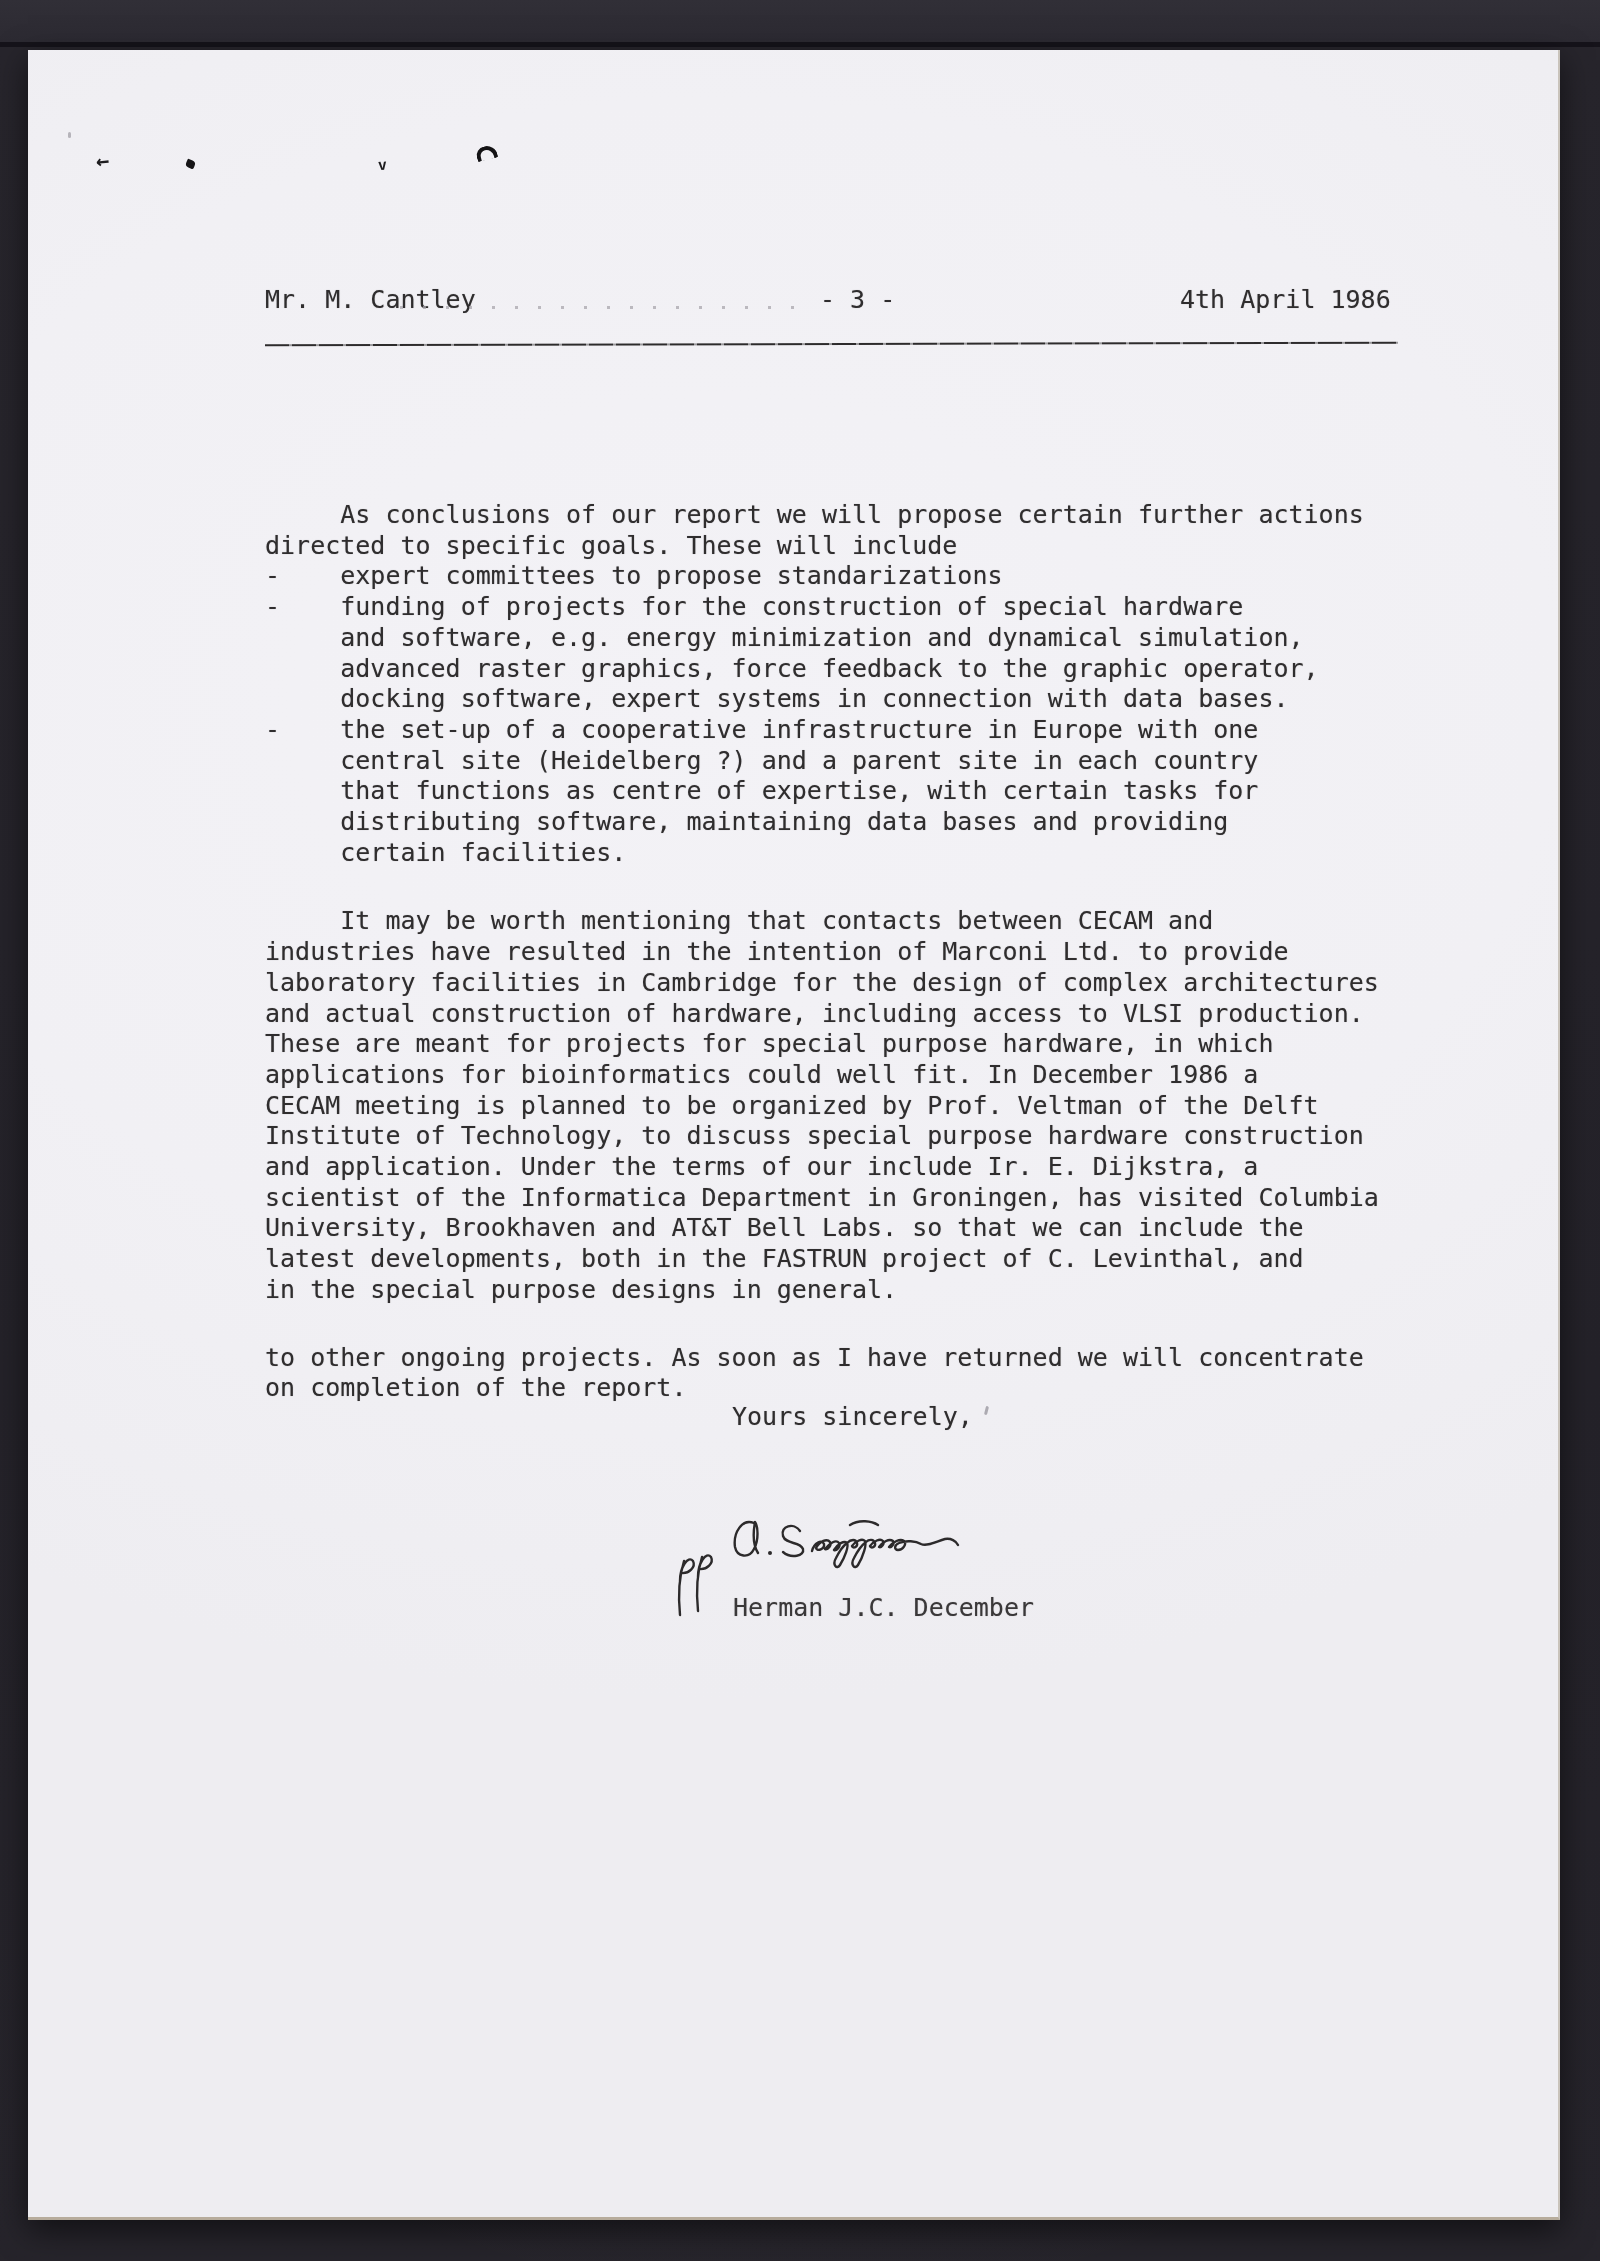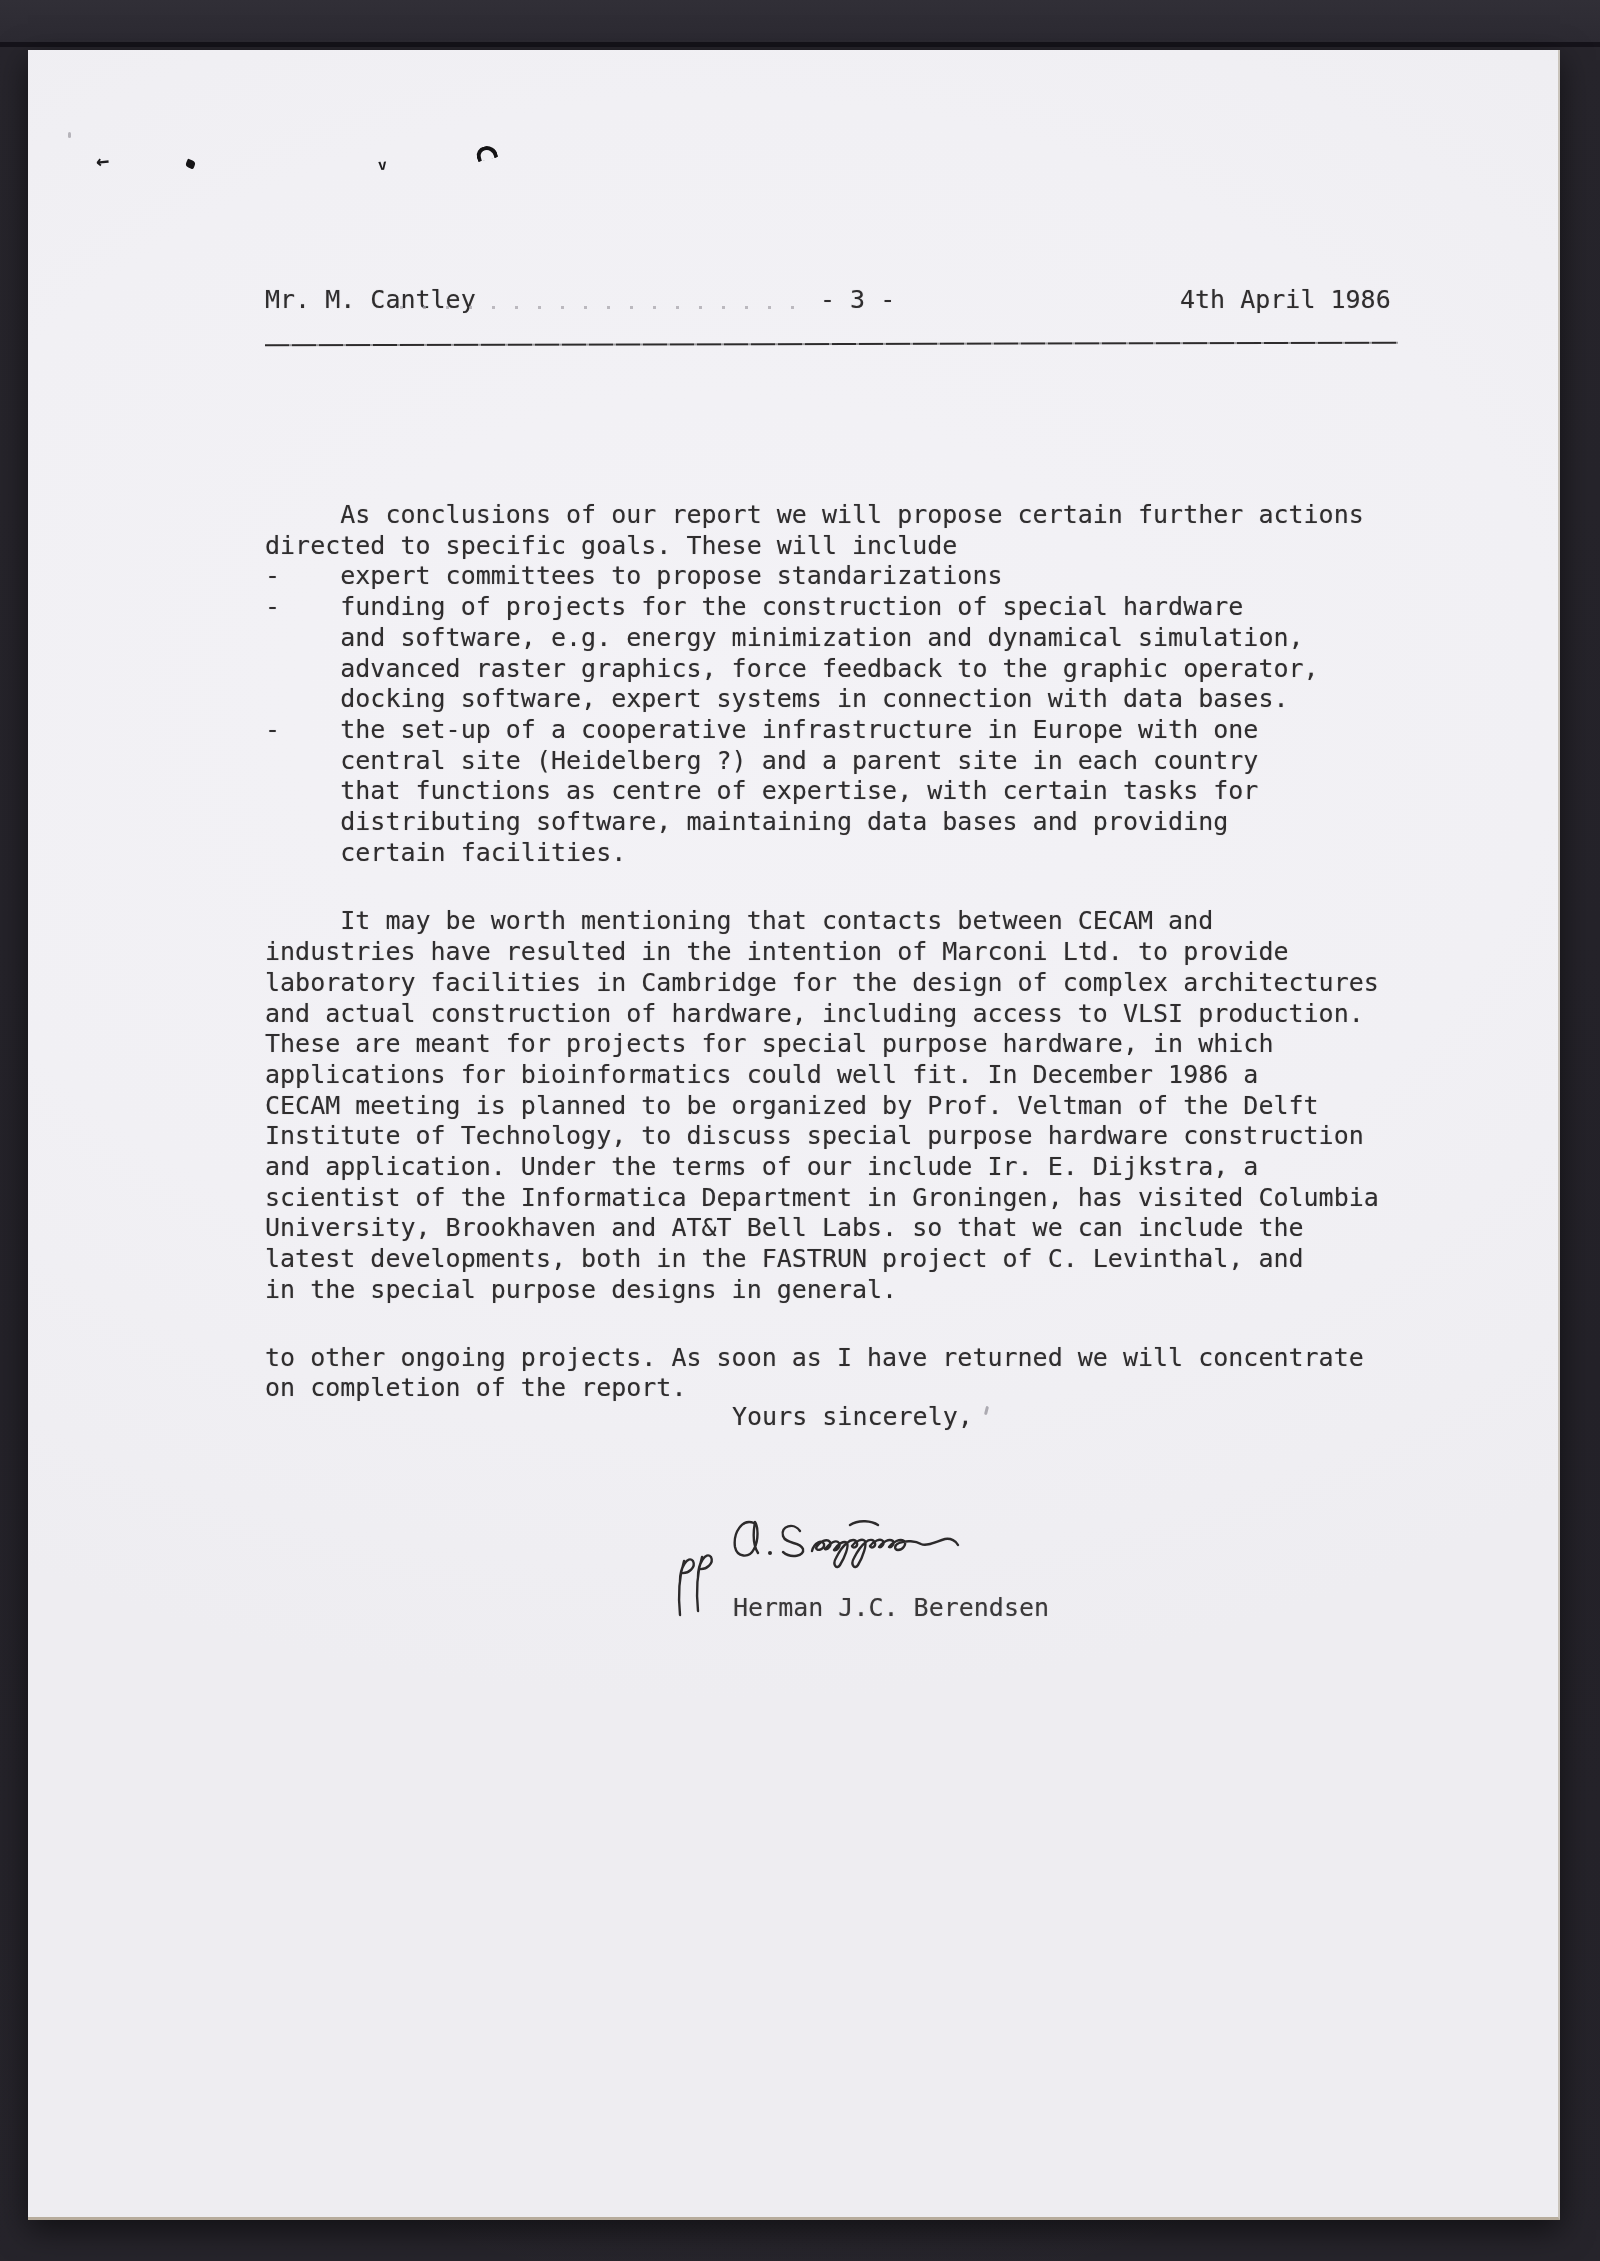--- a/index.html
+++ b/index.html
@@ -159,15 +159,15 @@
       <path d="M104,28 C92,23 83,38 85,52 C87,62 99,64 104,54 C109,45 108,31 105,27 C103,38 103,50 108,58"></path>
       <circle cx="120" cy="58" r="2" fill="#2c2a2b" stroke="none"></circle>
 
       <path d="M150,36 C144,27 130,31 133,41 C136,50 150,46 153,54 C155,61 141,64 133,57"></path>
 
       <path d="M162,56 C164,48 172,44 174,49 C175,54 167,57 166,53 C170,46 177,43 180,47 C182,50 178,55 175,54 C180,48 186,44 189,48 C191,51 187,56 184,55 C188,49 194,45 197,48 C199,51 195,62 190,70 C187,75 182,70 186,63 C189,57 193,51 197,48 C201,44 206,44 207,48 C208,52 203,54 202,51 C206,46 212,43 215,46 C217,49 213,62 208,70 C205,75 200,70 204,63 C207,57 212,50 216,47 C219,44 224,44 225,48 C226,52 221,54 220,51 C224,46 230,43 233,46 C235,49 231,53 229,52 C233,47 239,43 243,46 C245,49 241,53 239,52 C243,47 250,43 254,46 C257,49 253,55 248,55 C244,55 244,50 249,48 C256,45 266,46 271,49 C277,52 287,46 295,44 C301,43 306,46 308,50"></path>
 
       <path d="M200,30 C209,24 222,26 228,30"></path>
     </svg>
 
-    <div class="signatory">Herman J.C. Berendsen</div>
+    <div class="signatory">Herman J.C. December</div>
   </div>
 </div>
 
 </body></html>

